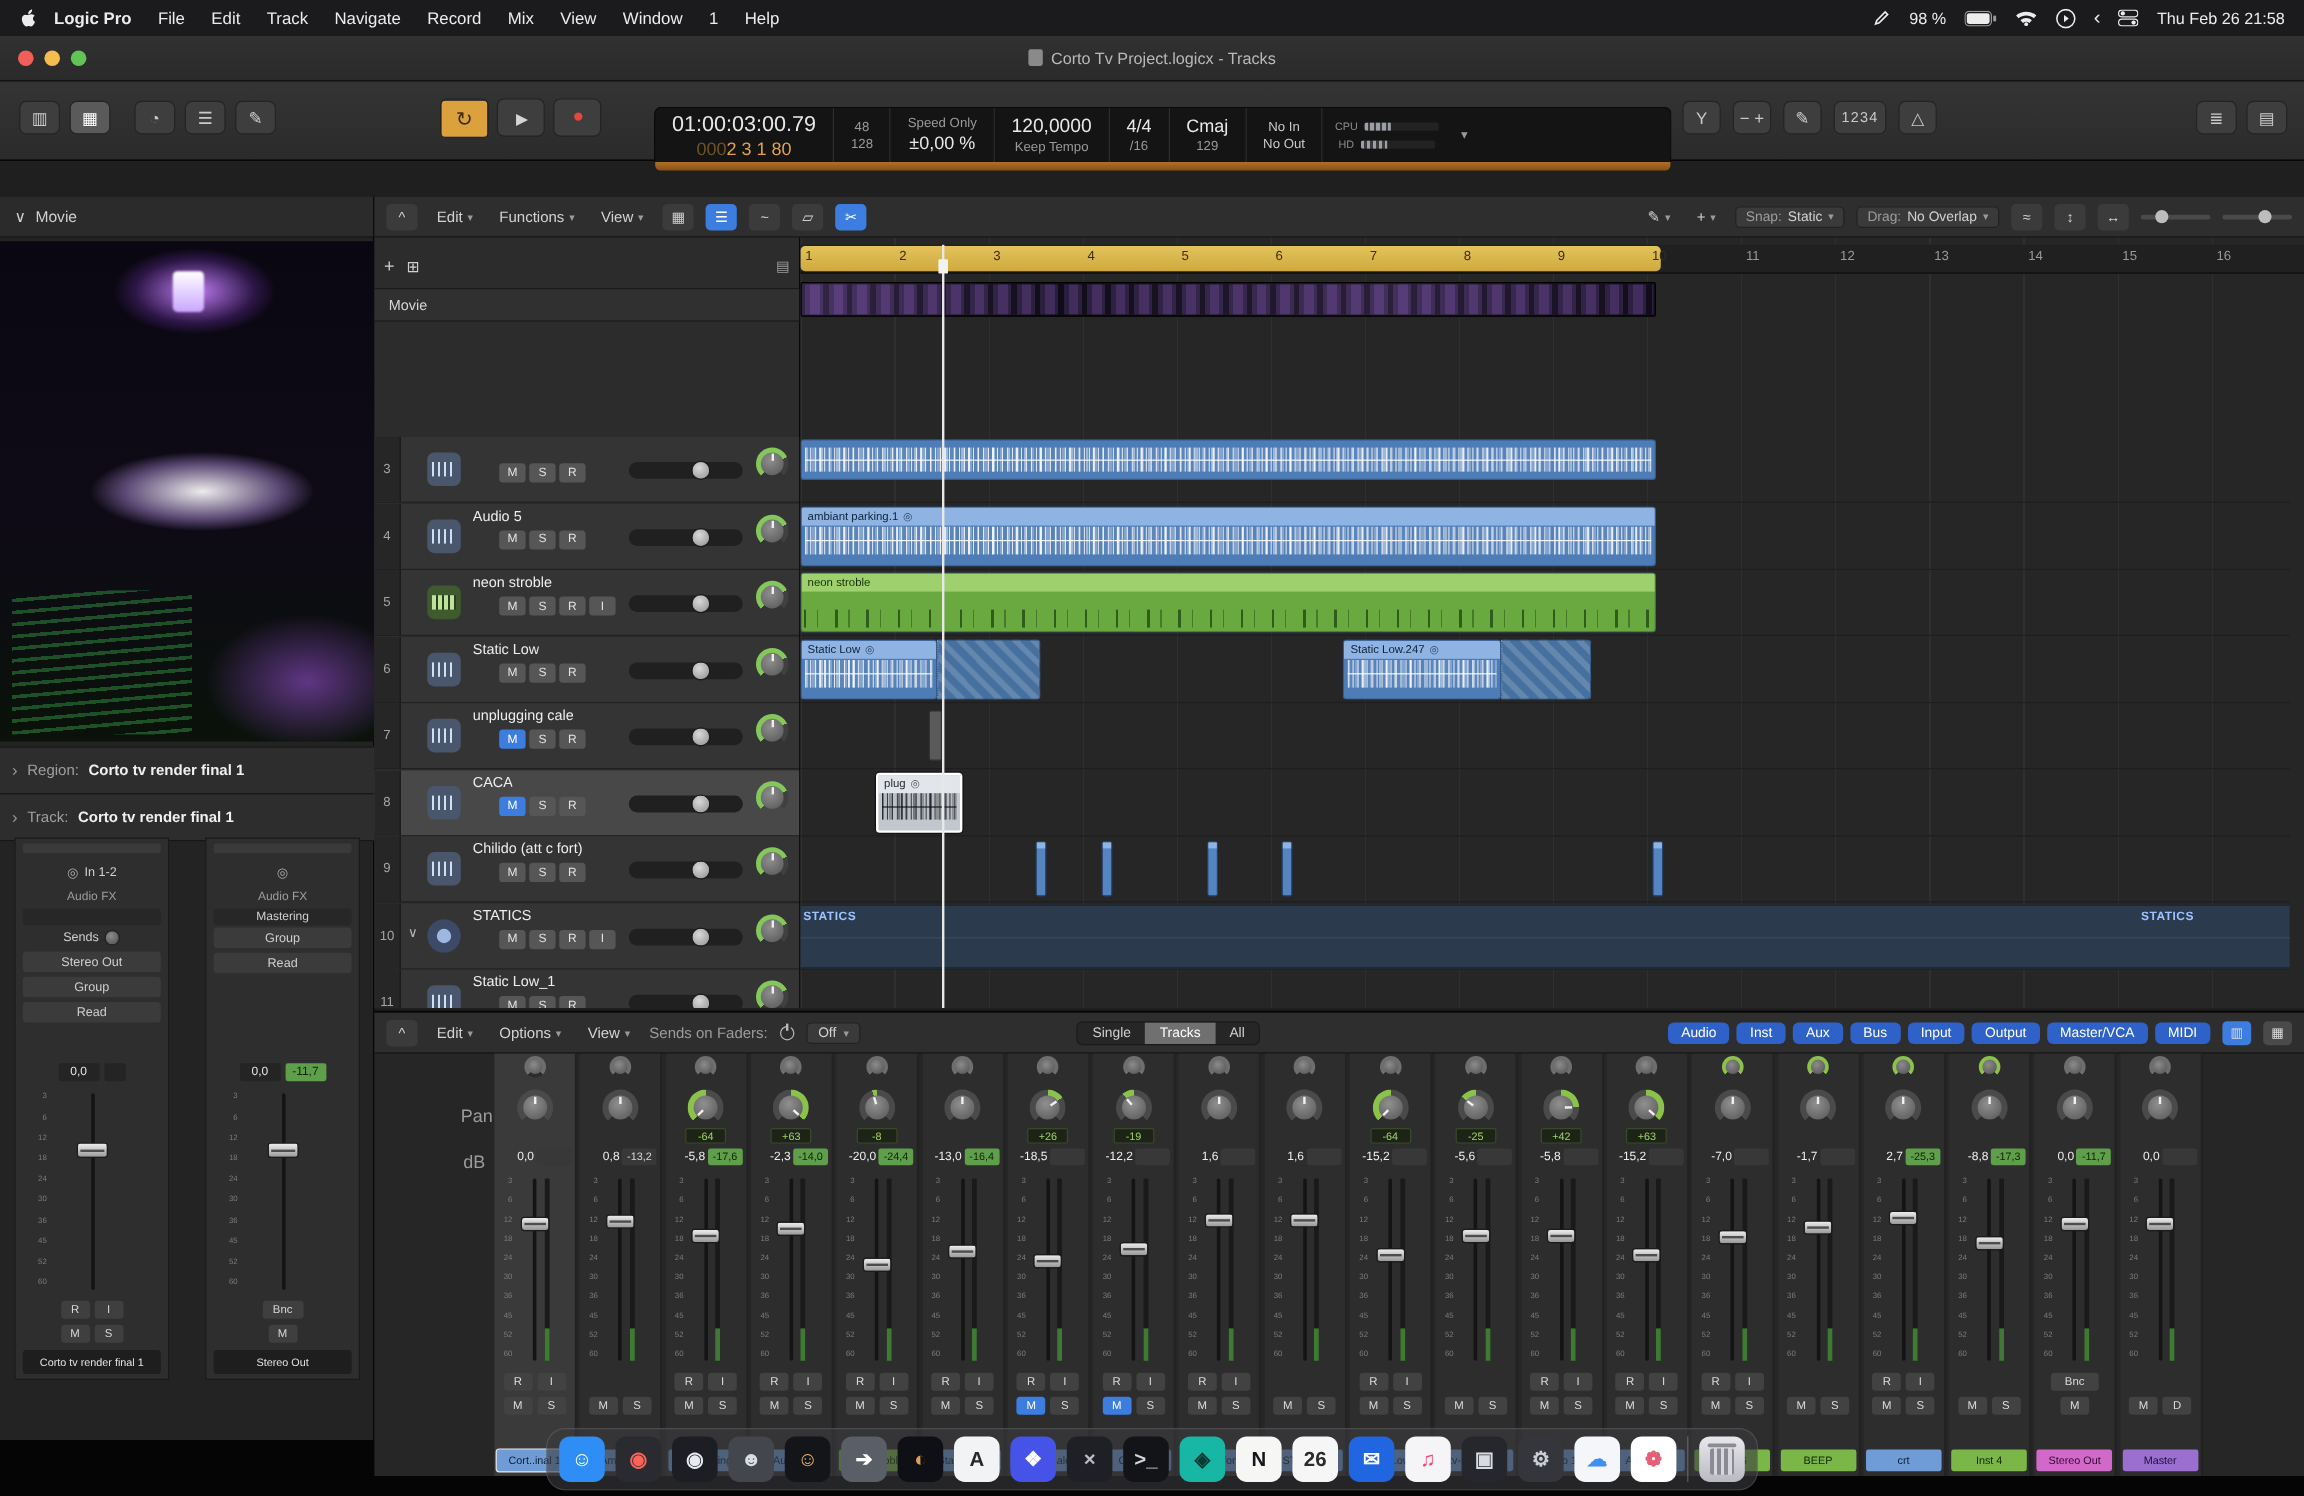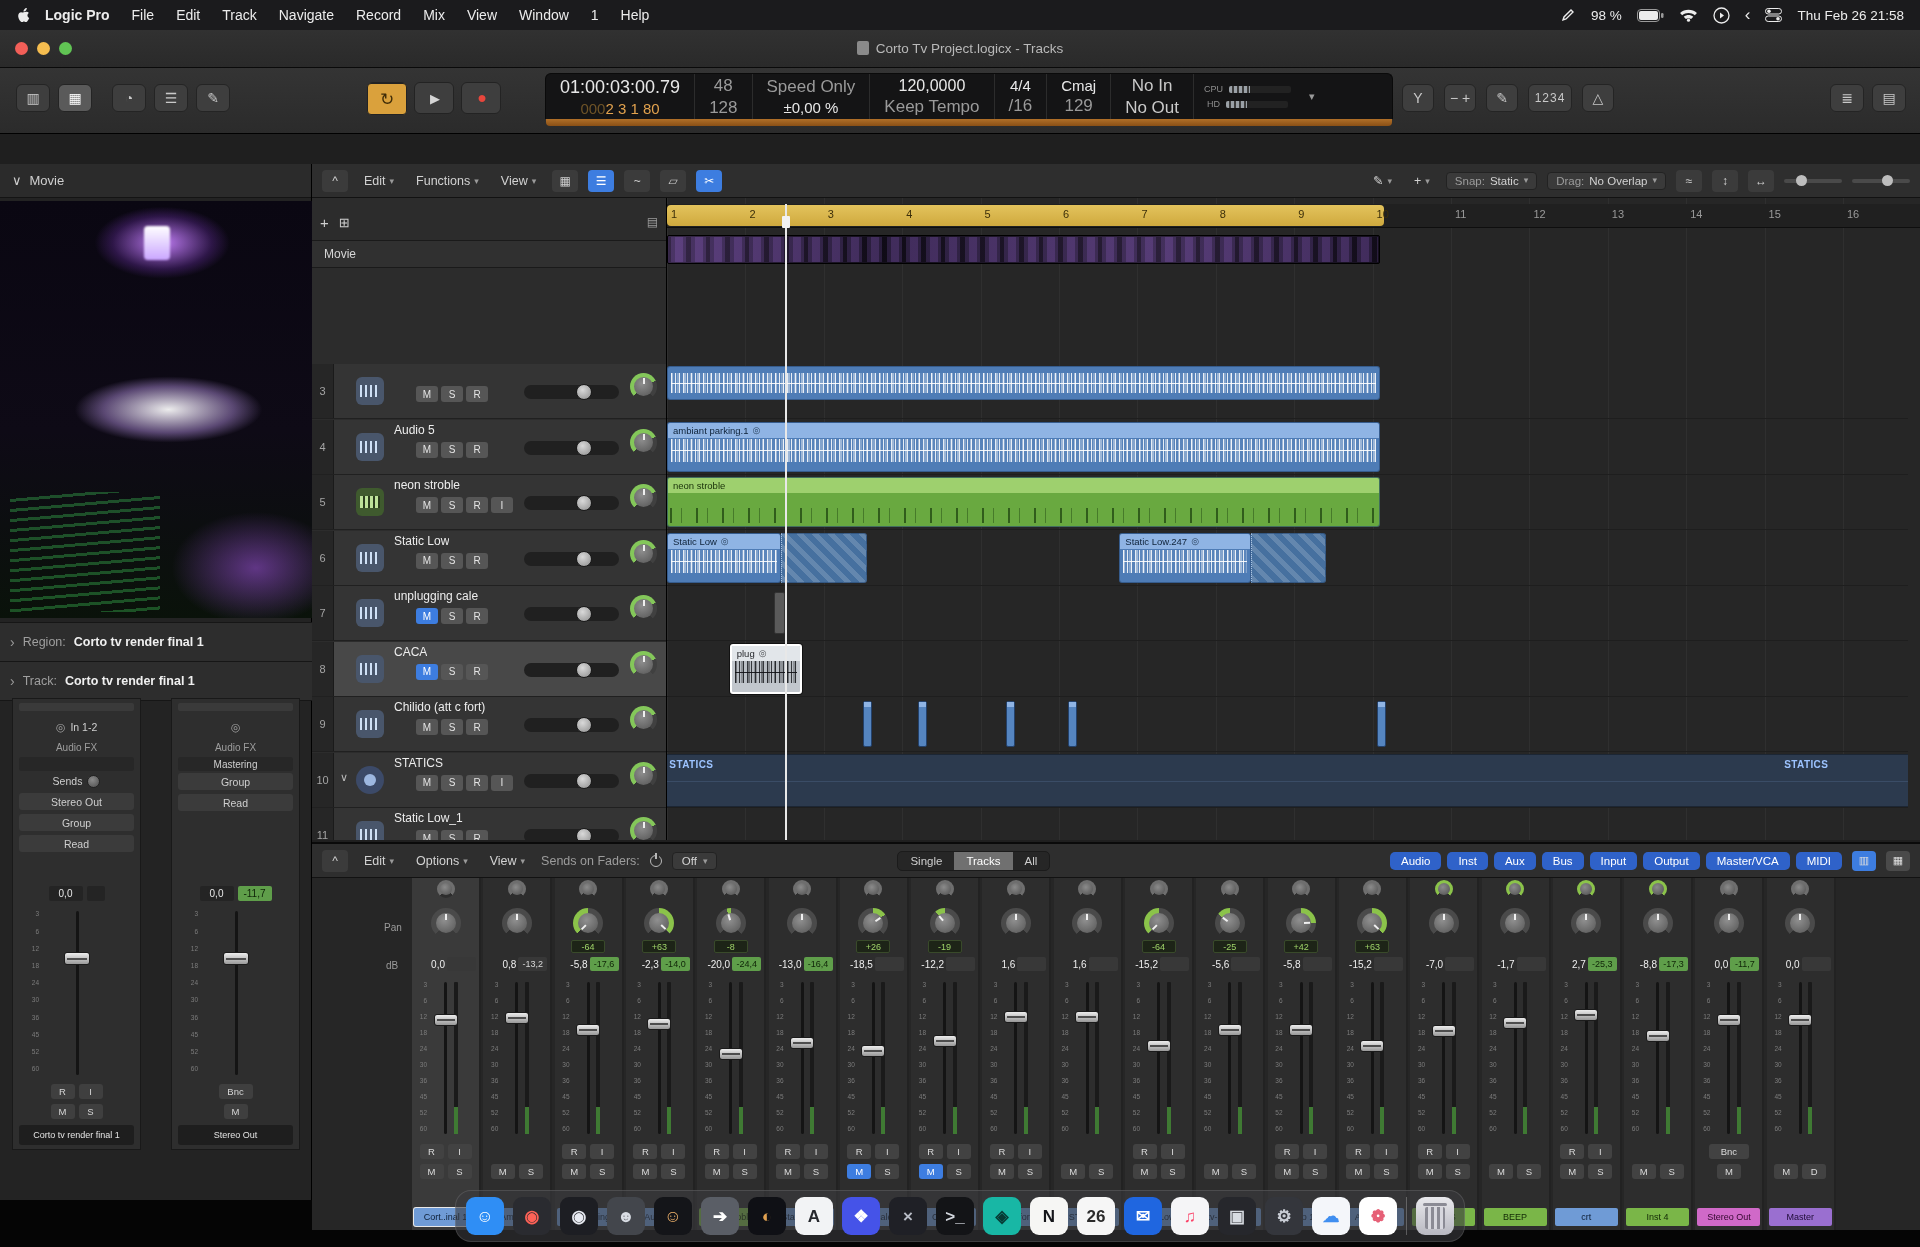--- a/index.html
+++ b/index.html
@@ -23,25 +23,25 @@
 .toolbar{height:66px;background:linear-gradient(#343434,#2b2b2b);border-bottom:1px solid #000;position:relative}
 .tbl{position:absolute;left:16px;top:16px;display:flex;gap:8px}
 .tb-btn{width:34px;height:28px;background:#3e3e3e;border:1px solid #242424;border-radius:6px;color:#c9c9c9;font-size:14px;display:flex;align-items:center;justify-content:center}
 .tb-btn.sel{background:#5a5a5a;color:#fff}
 .tbl2{position:absolute;left:112px;top:16px;display:flex;gap:8px}
 .transport{position:absolute;left:367px;top:14px;display:flex;gap:7px}
 .t-btn{width:40px;height:32px;background:#3e3e3e;border:1px solid #232323;border-radius:6px;color:#d5d5d5;font-size:13px;display:flex;align-items:center;justify-content:center;letter-spacing:-2px}
 .t-btn.rec{color:#e8463c;font-size:16px}
 .t-btn.cycle{background:#daa13c;color:#402d08;font-size:17px;letter-spacing:0}
 
-.lcd{position:absolute;left:545px;top:5px;width:848px;height:46px;background:#141415;border-radius:6px 6px 0 0;display:flex;color:#cfcfcf;border:1px solid #0a0a0a;border-bottom:none}
+.lcd{position:absolute;left:545px;top:21px;width:848px;height:46px;background:#141415;border-radius:6px 6px 0 0;display:flex;color:#cfcfcf;border:1px solid #0a0a0a;border-bottom:none}
 .lcd:after{content:"";position:absolute;left:0;right:0;bottom:-7px;height:7px;background:linear-gradient(#b06f28,#8a5016);border-radius:0 0 4px 4px}
 .lcd-sec{display:flex;flex-direction:column;justify-content:center;align-items:center;padding:0 14px;border-right:1px solid #2c2c2c;gap:2px}
 .lcd-big{font-size:18px;color:#e8e8e8;white-space:nowrap}
-.lcd-small{font-size:17px;color:#9a9a9a;white-space:nowrap}
+.lcd-small{font-size:11px;color:#9a9a9a;white-space:nowrap}
 .lcd-orange{color:#e2a24e;font-size:15px;white-space:nowrap}
 .lcd-orange .dim{color:#6e5327}
 .cpu-wrap{display:flex;flex-direction:column;gap:5px;justify-content:center;padding:0 10px;border-right:none}
 .cpu-row{display:flex;align-items:center;gap:6px;font-size:9px;color:#8d8d8d}
 .gauge{width:62px;height:7px;background:#222;border-radius:2px;overflow:hidden}
 .gauge i{display:block;height:100%;width:34%;background:repeating-linear-gradient(90deg,#9aa0a6 0 3px,#3a3a3a 3px 5px)}
 .lcd-chev{display:flex;align-items:center;padding:0 8px;color:#9a9a9a;font-size:11px}
 .tbr{position:absolute;left:1402px;top:16px;display:flex;gap:10px;align-items:center}
 .tbr .tb-btn{width:32px}
 .count-lbl{font-size:12px;letter-spacing:1px}
@@ -163,21 +163,21 @@
 .power{width:12px;height:12px;border:1.5px solid #b9b9b9;border-radius:50%;position:relative}
 .power:after{content:"";position:absolute;left:50%;top:-3px;width:2px;height:6px;margin-left:-1px;background:#2e2e2e;border-left:2px solid #b9b9b9}
 .off-pill{display:flex;align-items:center;gap:6px;background:#3a3a3a;border:1px solid #222;border-radius:4px;padding:2px 9px;font-size:11.5px}
 #mx-seg{display:flex;background:#262626;border:1px solid #1b1b1b;border-radius:5px;overflow:hidden;margin-left:170px}
 .seg{padding:3px 12px;font-size:11.5px;color:#cfcfcf}
 .seg.sel{background:#707070;color:#fff}
 #mx-filters{display:flex;gap:6px;margin-left:auto}
 .fpill{background:#2f62c9;color:#fff;font-size:11.5px;padding:3px 11px;border-radius:5px;white-space:nowrap}
 .view-ic{width:24px;height:20px;border-radius:4px;background:#4a4a4a;color:#dedede;font-size:11px;display:flex;align-items:center;justify-content:center}
 .view-ic.sel{background:#3d7de0}
-.mx-label{position:absolute;font-size:10px;color:#9b9b9b}
+.mx-label{position:absolute;font-size:15px;color:#9b9b9b}
 #mx-channels{position:absolute;left:0;right:0;top:34px;bottom:0}
 .mxch{position:absolute;top:0;bottom:0;width:69px;background:#2d2d2d;border-right:2px solid #222}
 .mxch.sel{background:#3a3a3a}
 .mknob{position:absolute;left:50%;border-radius:50%}
 .mknob.top{width:18px;height:18px;margin-left:-9px;top:2px;background:conic-gradient(from 225deg,#6e6e6e 0deg 270deg,#2d2d2d 270deg 360deg)}
 .mknob.top:after{content:"";position:absolute;inset:3px;border-radius:50%;background:radial-gradient(circle at 40% 35%,#8b8b8b,#4f4f4f)}
 .mknob.top.green{background:conic-gradient(from 225deg,#8bc34a 0deg 270deg,#2d2d2d 270deg 360deg)}
 .mknob.pan{width:30px;height:30px;margin-left:-15px;top:30px}
 .pan-in{position:absolute;inset:5px;border-radius:50%;background:radial-gradient(circle at 42% 35%,#909090,#555)}
 .rot{position:absolute;inset:0}

